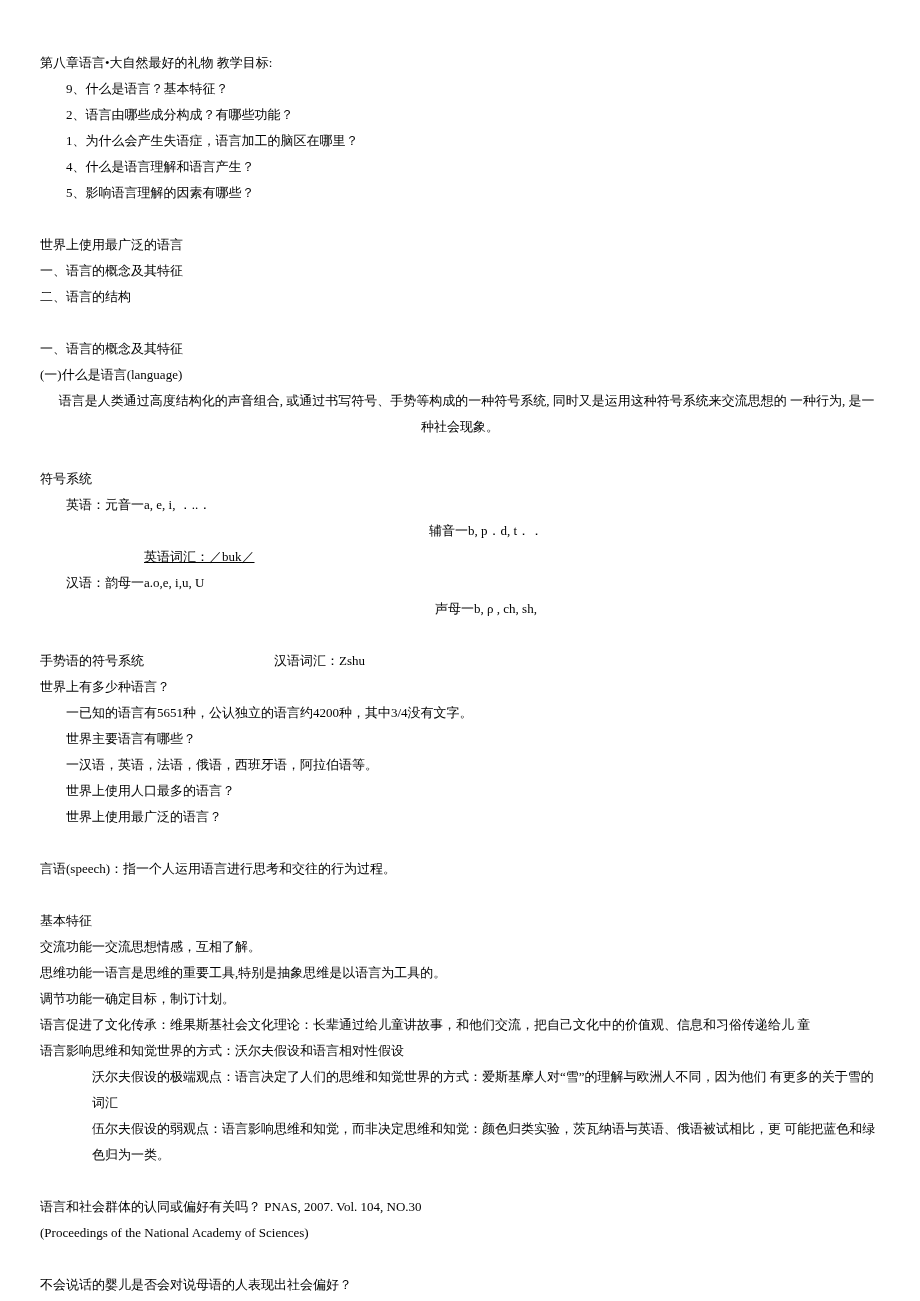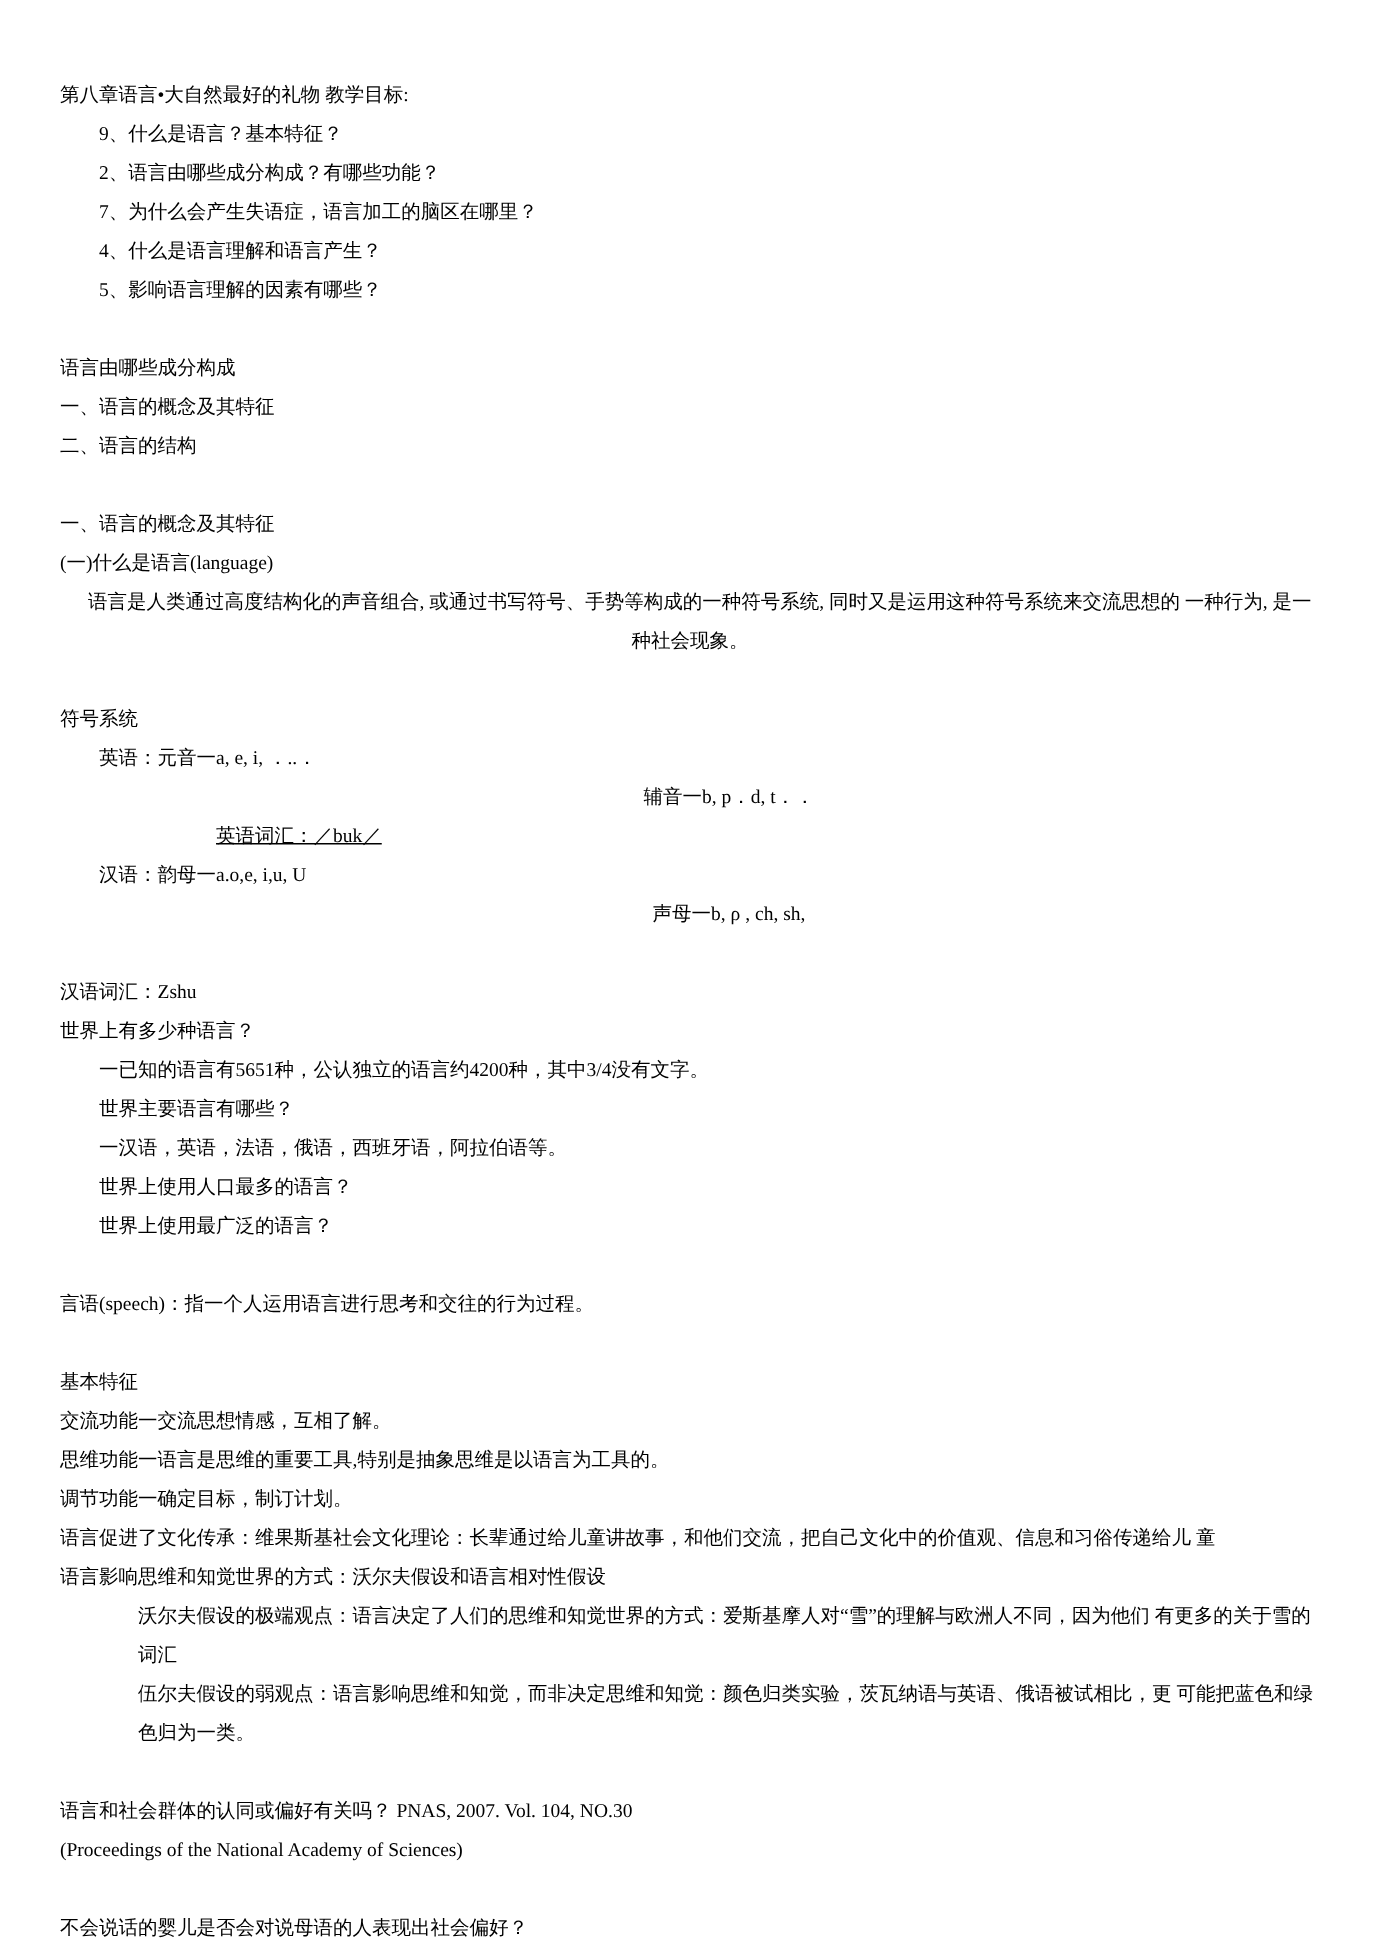--- a/index.html
+++ b/index.html
@@ -20,27 +20,27 @@
   .para-indent { text-indent: 0; padding-left: 4em; }
   .row { display: flex; }
   .row > span:first-child { flex: 0 0 auto; }
 </style>
 </head>
 <body>
 
 <p>第八章语言•大自然最好的礼物 教学目标:</p>
 <p class="indent-1">9、什么是语言？基本特征？</p>
 <p class="indent-1">2、语言由哪些成分构成？有哪些功能？</p>
-<p class="indent-1">7、为什么会产生失语症，语言加工的脑区在哪里？</p>
+<p class="indent-1">1、为什么会产生失语症，语言加工的脑区在哪里？</p>
 <p class="indent-1">4、什么是语言理解和语言产生？</p>
 <p class="indent-1">5、影响语言理解的因素有哪些？</p>
 
 <p>&nbsp;</p>
 
-<p>语言由哪些成分构成</p>
+<p>世界上使用最广泛的语言</p>
 <p>一、语言的概念及其特征</p>
 <p>二、语言的结构</p>
 
 <p>&nbsp;</p>
 
 <p>一、语言的概念及其特征</p>
 <p>(一)什么是语言(language)</p>
 <p class="wrap">语言是人类通过高度结构化的声音组合, 或通过书写符号、手势等构成的一种符号系统, 同时又是运用这种符号系统来交流思想的 一种行为, 是一种社会现象。</p>
 
 <p>&nbsp;</p>
@@ -48,20 +48,21 @@
 <p>符号系统</p>
 <p class="indent-1">英语：元音一a, e, i, ．..．</p>
 <p class="indent-2">辅音一b, p．d, t．．</p>
 <p class="indent-3">英语词汇：／buk／</p>
 <p class="indent-1">汉语：韵母一a.o,e, i,u, U</p>
 <p class="indent-2">声母一b, ρ , ch, sh,</p>
 
 <p>&nbsp;</p>
 
 <div class="row">
+  <span style="width:18em;">手势语的符号系统</span>
   <span>汉语词汇：Zshu</span>
 </div>
 
 <p>世界上有多少种语言？</p>
 <p class="indent-1">一已知的语言有5651种，公认独立的语言约4200种，其中3/4没有文字。</p>
 <p class="indent-1">世界主要语言有哪些？</p>
 <p class="indent-1">一汉语，英语，法语，俄语，西班牙语，阿拉伯语等。</p>
 <p class="indent-1">世界上使用人口最多的语言？</p>
 <p class="indent-1">世界上使用最广泛的语言？</p>
 

